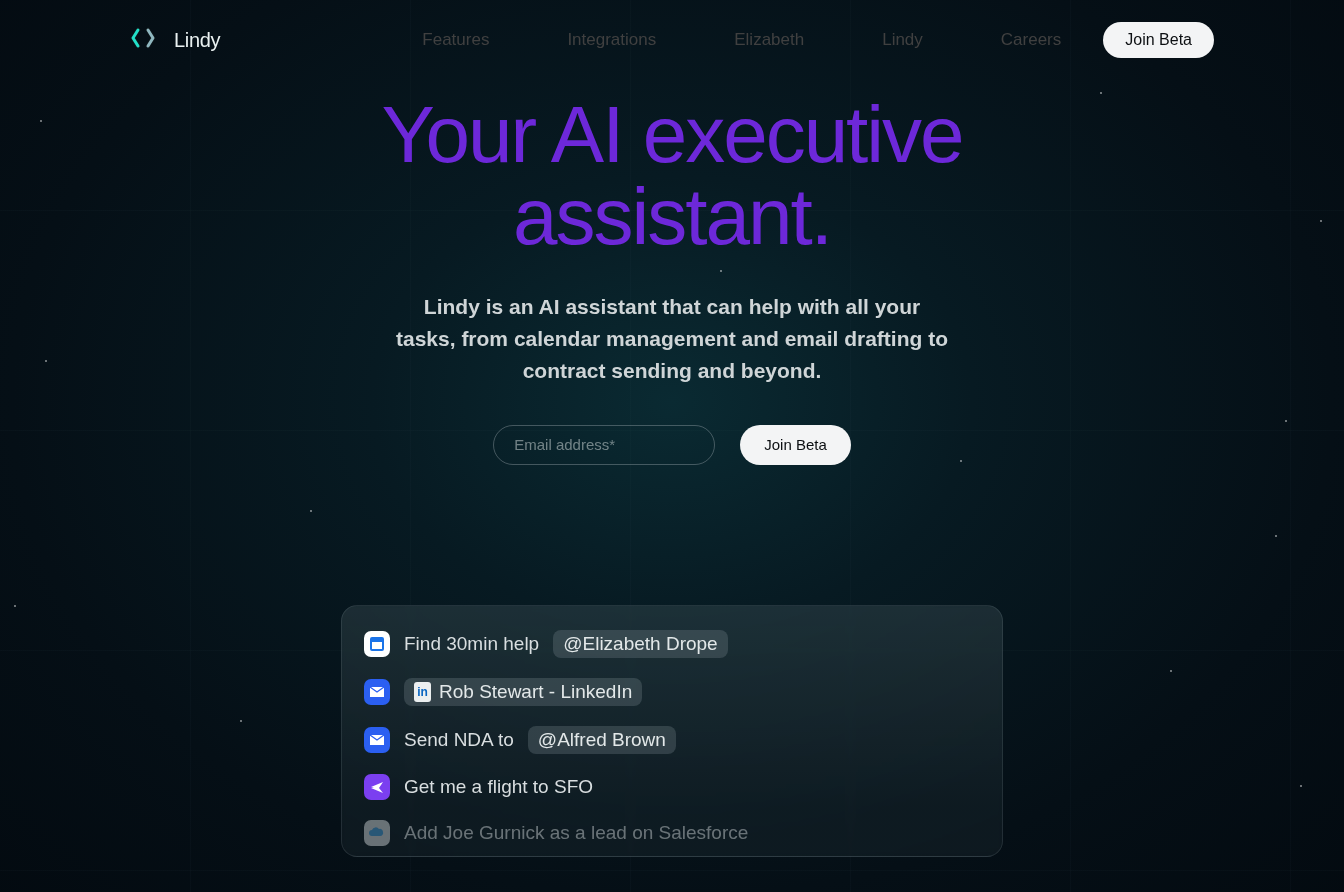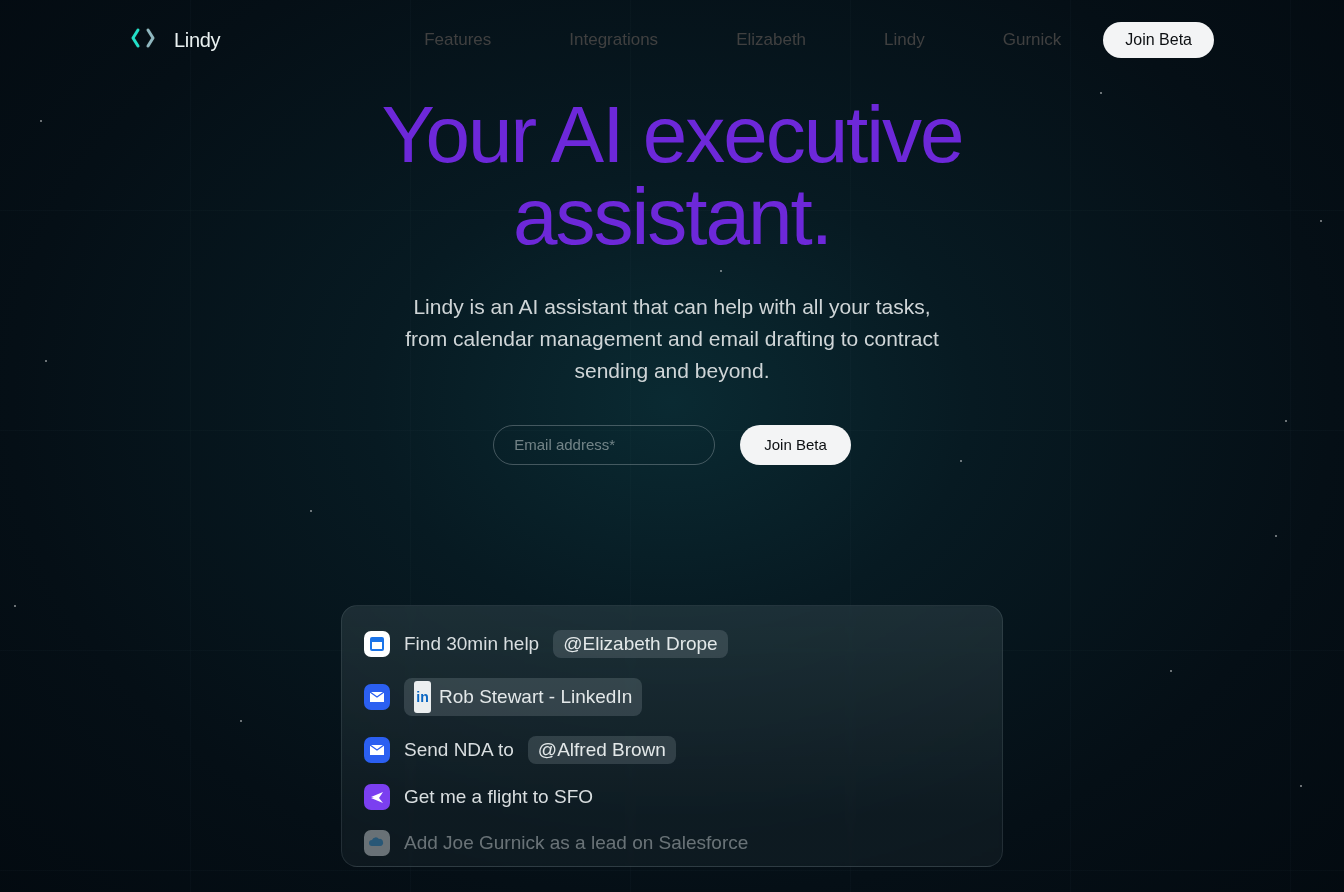--- a/index.html
+++ b/index.html
@@ -44,21 +44,21 @@
   padding: 9px 22px; border-radius: 999px; border: none; cursor: pointer;
 }
 
 
 .hero { position: relative; text-align: center; margin-top: 36px; z-index: 2; }
 .hero h1 {
   color: #6d28d9; font-size: 80px; line-height: 1.02; font-weight: 500;
   letter-spacing: -2px; max-width: 900px; margin: 17px auto;
 }
 .hero p {
-  color: #cfd5d7; font-size: 21px; line-height: 1.52; font-weight: 400;
+  color: #cfd5d7; font-size: 21px; line-height: 1.52; font-weight: 700;
   max-width: 560px; margin: 34px auto 0;
 }
 
 
 .signup {
   display: flex; align-items: flex-start; justify-content: center; gap: 25px; margin-top: 38px;
 }
 .email-input {
   width: 222px; height: 40px;
   background: transparent; border: 1px solid rgba(180,190,195,0.35);
@@ -103,22 +103,22 @@
 .ic-plane svg { width: 16px; height: 16px; display:block; }
 .ic-cloud { background: #d9dde0; }
 .ic-cloud svg { width: 18px; height: 12px; display:block; }
 
 .pill {
   display: inline-flex; align-items: center; gap: 8px;
   background: rgba(130,145,150,0.28);
   border-radius: 8px; padding: 3px 10px; color: #e3e8e9;
 }
 .pill .in-logo {
-  width: 17px; height: 32px; background: #eceff0; color: #0a66c2;
-  font-weight: 700; font-size: 14px; border-radius: 3px;
+  width: 17px; height: 20px; background: #eceff0; color: #0a66c2;
+  font-weight: 700; font-size: 12px; border-radius: 3px;
   display: inline-flex; align-items: center; justify-content: center;
 }
 </style>
 </head>
 <body>
 
 <div class="stars">
   <div class="star" style="top:120px;left:40px"></div>
   <div class="star" style="top:220px;left:1320px"></div>
   <div class="star" style="top:270px;left:720px"></div>
@@ -144,21 +144,21 @@
         <path d="M18 3 L23 11 L18 19" fill="none" stroke="#8fb7c0" stroke-width="3" stroke-linecap="round" stroke-linejoin="round"></path>
       </svg>
     </span>
     <span class="logo-text">Lindy</span>
   </div>
   <nav class="nav">
     <a>Features</a>
     <a>Integrations</a>
     <a>Elizabeth</a>
     <a>Lindy</a>
-    <a>Gurnick</a>
+    <a>Careers</a>
     <button class="nav-cta">Join Beta</button>
   </nav>
 </header>
 
 <section class="hero">
   <h1>Your AI executive assistant.</h1>
   <p>Lindy is an AI assistant that can help with all your tasks, from calendar management and email drafting to contract sending and beyond.</p>
 
   <div class="signup">
     <input class="email-input" type="email" placeholder="Email address*" style="">

